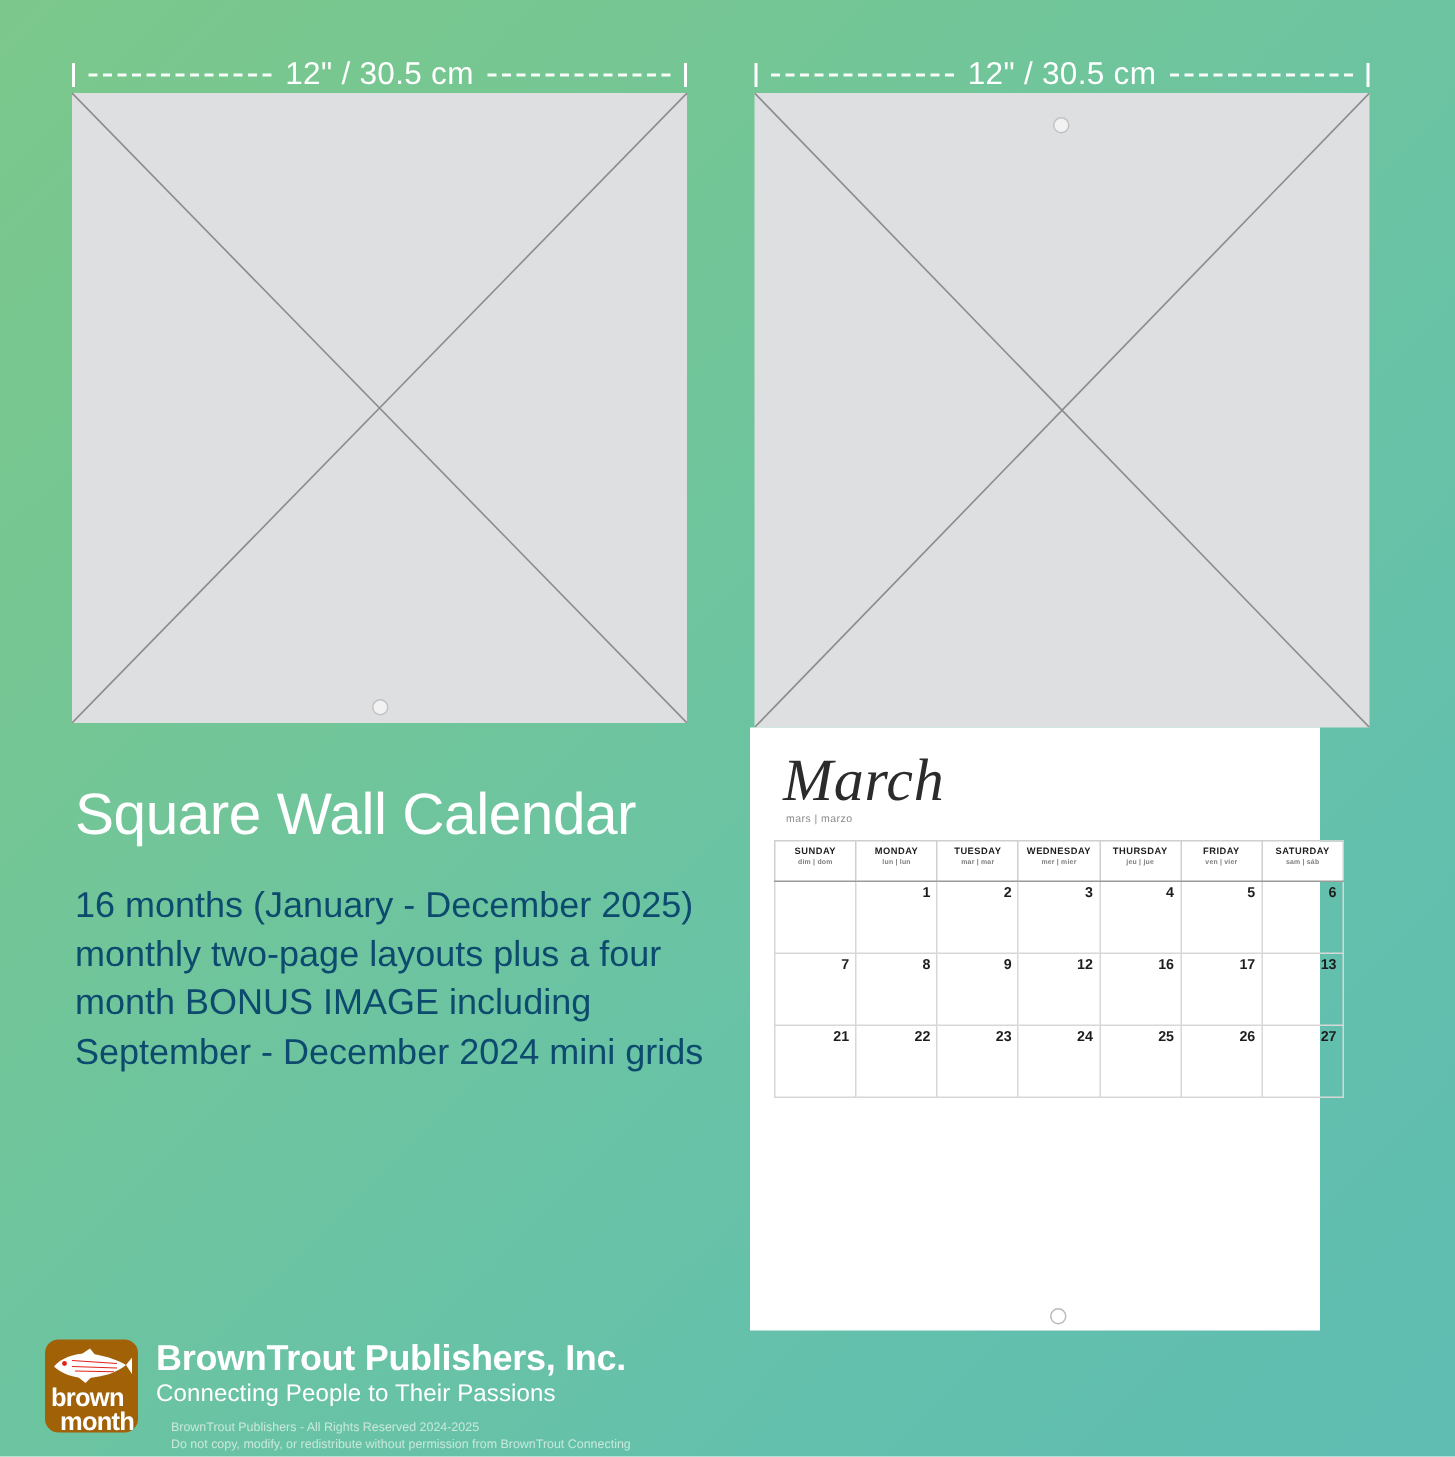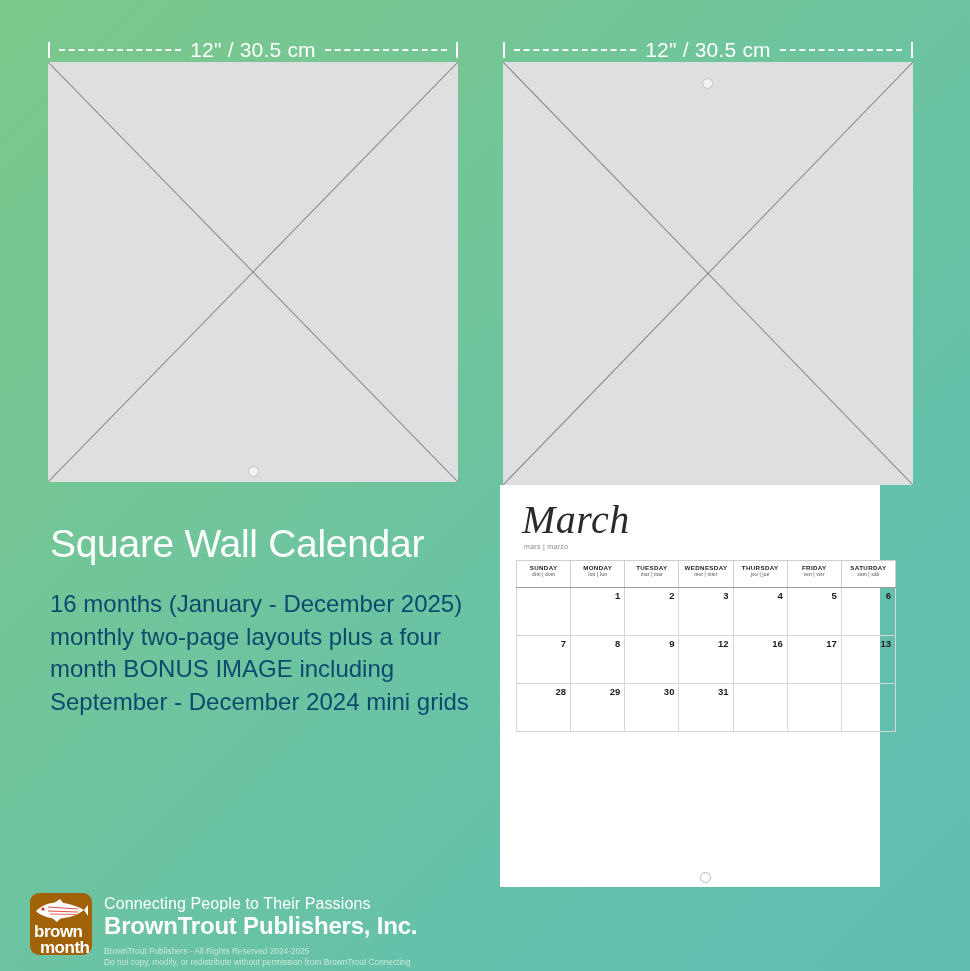--- a/index.html
+++ b/index.html
@@ -225,20 +225,21 @@
     font-weight: 400;
     margin-top: 2px;
     letter-spacing: 0.1px;
   }
   #legal {
     margin-top: 7px;
     color: #d8efe4;
     font-size: 8.3px;
     line-height: 1.35;
     opacity: 0.85;
+    margin-left: 10px;
   }
 </style>
 </head>
 <body>
 
 <div class="dim-row" style="left:48px; top:38px; width:410px;">
   <span class="cap-h"></span>
   <span class="dash-h"></span>
   <span class="dim-label">12" / 30.5 cm</span>
   <span class="dash-h"></span>
@@ -337,27 +338,27 @@
         <tr>
           <td>7</td>
           <td>8</td>
           <td>9</td>
           <td>12</td>
           <td>16</td>
           <td>17</td>
           <td>13</td>
         </tr>
         <tr>
-          <td>28</td>
-          <td>29</td>
-          <td>30</td>
-          <td>31</td>
-          <td></td>
-          <td></td>
-          <td></td>
+          <td>21</td>
+          <td>22</td>
+          <td>23</td>
+          <td>24</td>
+          <td>25</td>
+          <td>26</td>
+          <td>27</td>
         </tr>
       </tbody>
   </table>
 </div>
 <div class="hole hole-open" style="left:700px; top:872px;"></div>
 
 <div id="footer">
   <div id="logo-mark">
     <svg width="54" height="24" viewBox="0 0 54 24">
       <path d="M2 13 C8 6, 20 3, 30 5 C38 6.5, 45 9, 50 12 C45 16, 38 19, 30 20 C20 22, 8 19, 2 13 Z" fill="#ffffff"></path>
@@ -366,20 +367,20 @@
       <path d="M18 20 L23 24 L28 19 Z" fill="#ffffff"></path>
       <circle cx="9" cy="11" r="1.6" fill="#e2211c"></circle>
       <path d="M14 9 L44 11" stroke="#e2211c" stroke-width="0.8" fill="none"></path>
       <path d="M14 13 L44 14" stroke="#e2211c" stroke-width="0.8" fill="none"></path>
       <path d="M16 16 L42 16.5" stroke="#e2211c" stroke-width="0.7" fill="none"></path>
     </svg>
     <span class="logo-word" id="logo-brown">brown</span>
     <span class="logo-word" id="logo-trout">month</span>
   </div>
   <div>
+    <div id="pub-name">BrownTrout Publishers, Inc.</div>
     <div id="pub-tag">Connecting People to Their Passions</div>
-    <div id="pub-name">BrownTrout Publishers, Inc.</div>
     <div id="legal">
       <div>BrownTrout Publishers - All Rights Reserved 2024-2025</div>
       <div>Do not copy, modify, or redistribute without permission from BrownTrout Connecting</div>
     </div>
   </div>
 </div>
 
 </body></html>

